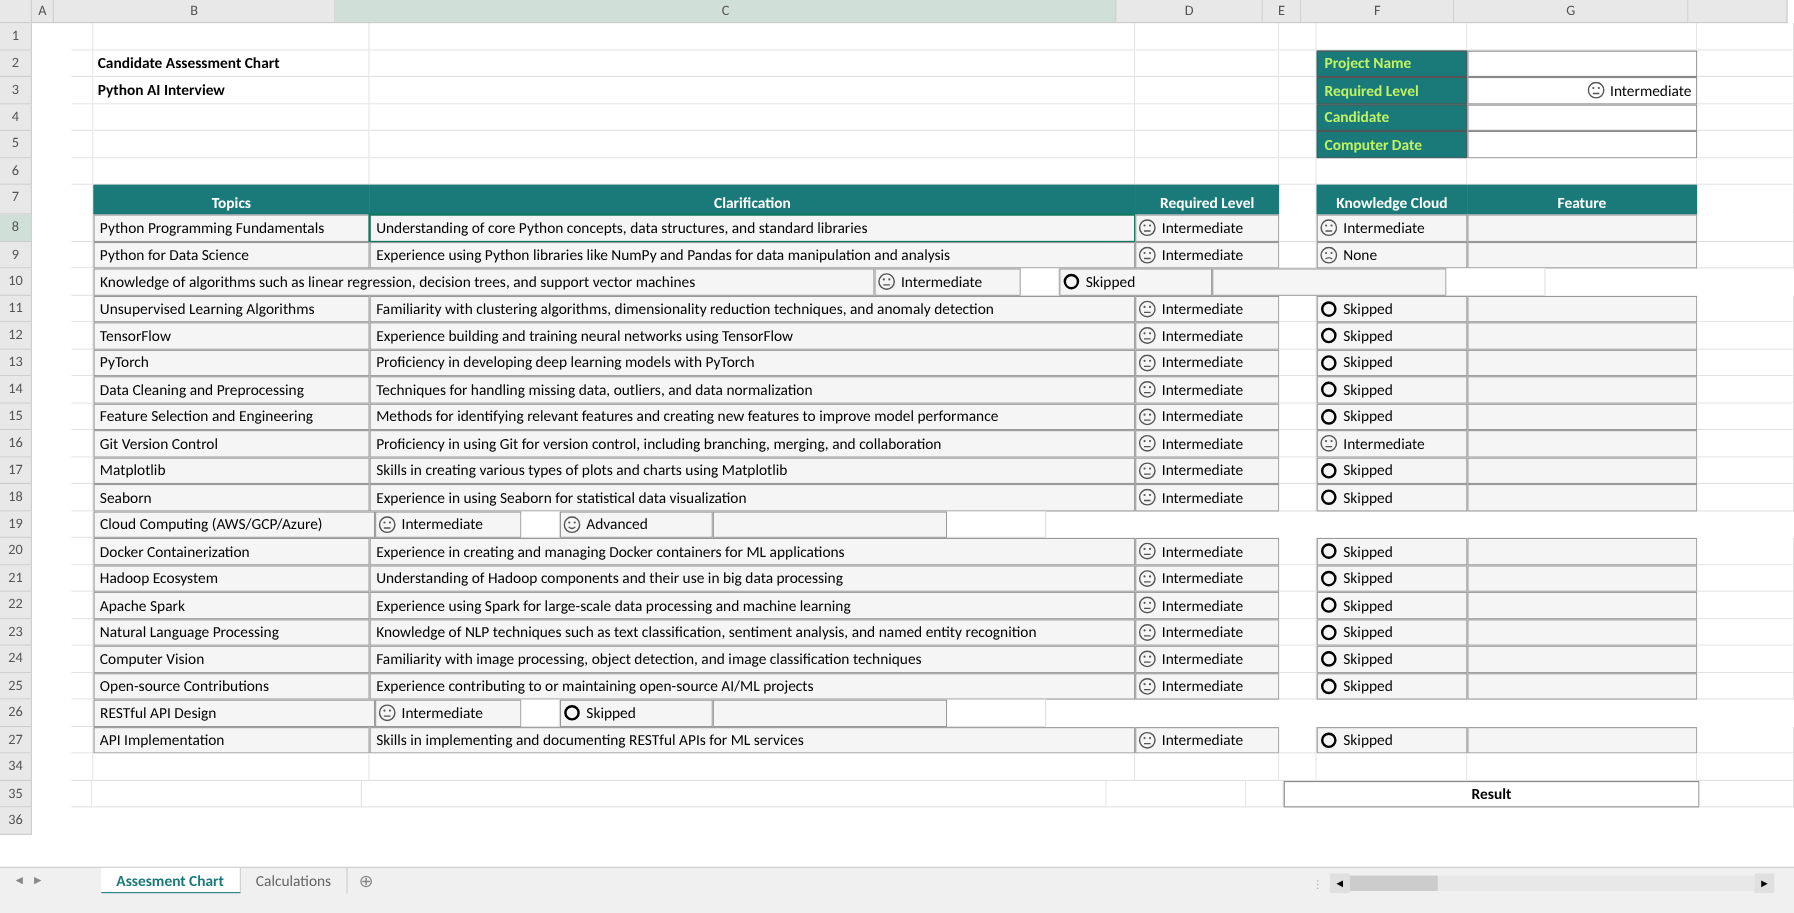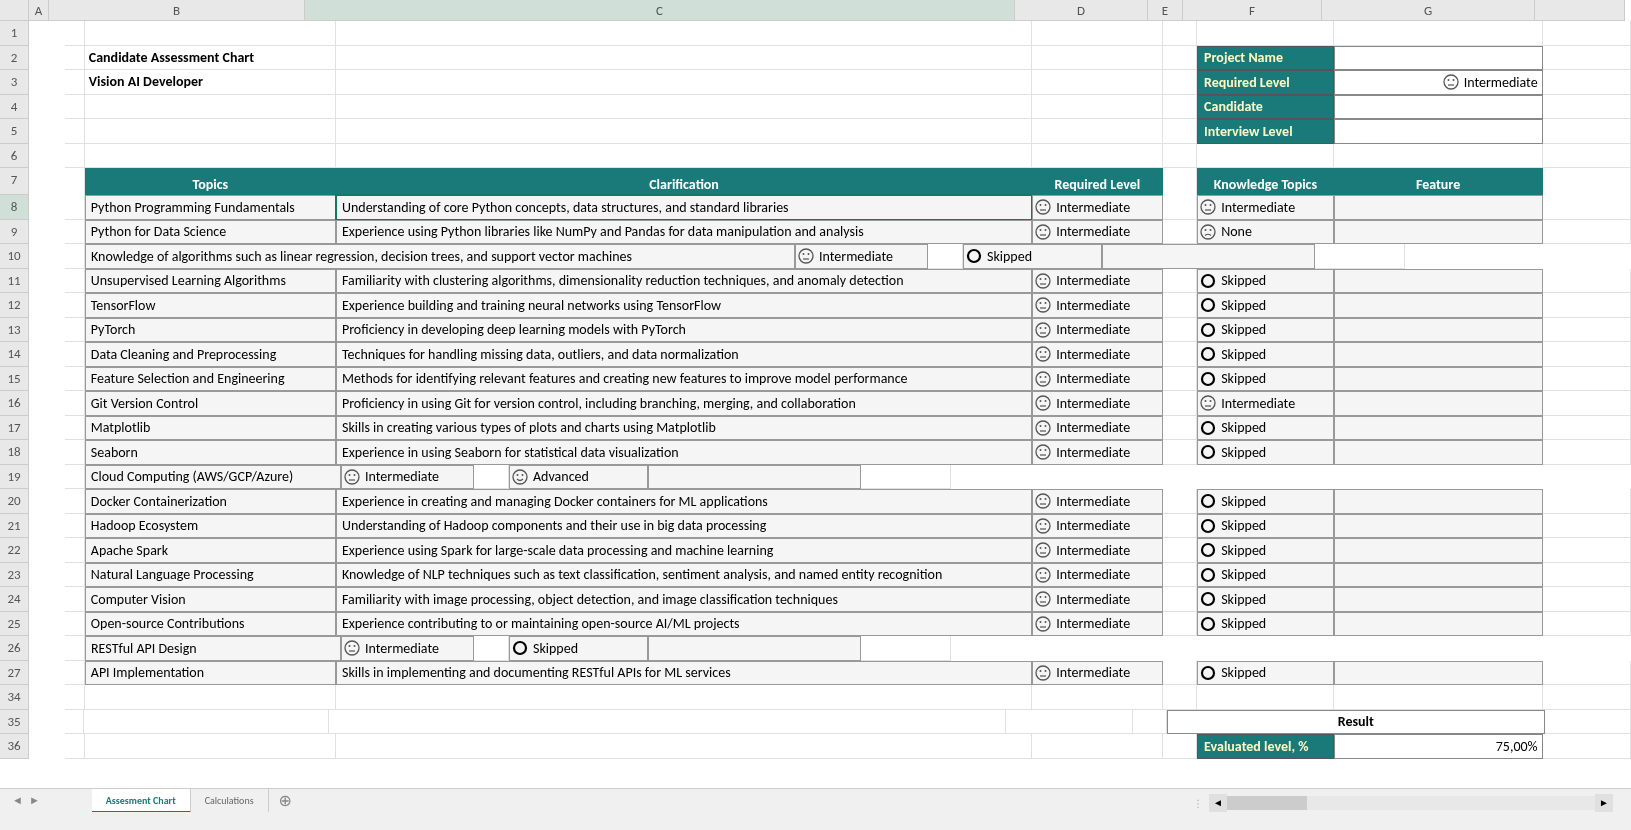--- a/index.html
+++ b/index.html
@@ -19,31 +19,31 @@
 .col-A { width: 20px; }
 .col-B { width: 256px; }
 .col-C { width: 710px; }
 .col-D { width: 133px; }
 .col-E { width: 35px; }
 .col-F { width: 139px; }
 .col-G { width: 213px; }
 .col-H { width: 90px; }
 .bold { font-weight: bold; }
 .teal-header { background: #1a7a7a !important; color: #fff; font-weight: bold; justify-content: center; border: 1px solid #1a7a7a; }
-.teal-label { background: #1a7a7a !important; color: #fef9c3; font-weight: bold; border: 1px solid #555; padding-left: 6px; }
+.teal-label { background: #1a7a7a !important; color: #bef264; font-weight: bold; border: 1px solid #555; padding-left: 6px; }
 .bordered { border: 1px solid #888 !important; }
 .data-cell { border: 1px solid #999; background: #f5f5f5; padding-left: 5px; }
 .center { justify-content: center; }
 .right { justify-content: flex-end; }
 .icon-cell { padding-left: 2px; }
 .sel-cell { outline: 2px solid #0f7b5e; outline-offset: -1px; }
 .tabs-bar { position: absolute; bottom: 18px; left: 0; right: 0; height: 24px; background: #f0f0f0; display: flex; align-items: center; border-top: 1px solid #ccc; }
 .tab-nav { display: flex; gap: 6px; padding: 0 12px; color: #888; }
 .tab-nav span { cursor: pointer; font-size: 11px; }
-.tab { padding: 0 14px; height: 24px; line-height: 24px; font-size: 10px; color: #666; border-right: 1px solid #ccc; cursor: pointer; }
+.tab { padding: 0 14px; height: 24px; line-height: 24px; font-size: 14px; color: #666; border-right: 1px solid #ccc; cursor: pointer; }
 .tab.active { background: #fff; color: #1a7a7a; font-weight: bold; border-bottom: 2px solid #1a7a7a; }
 .tab-add { padding: 0 10px; color: #888; cursor: pointer; font-size: 16px; }
 .scroll-bar { position: absolute; bottom: 18px; right: 18px; height: 18px; width: 420px; background: #f0f0f0; display: flex; align-items: center; }
 .sb-btn { width: 18px; height: 18px; background: #e0e0e0; text-align: center; font-size: 10px; line-height: 18px; cursor: pointer; }
 .sb-track { flex: 1; height: 14px; background: #e8e8e8; }
 .sb-thumb { width: 80px; height: 14px; background: #ccc; }
 .status-bar { position: absolute; bottom: 0; left: 0; right: 0; height: 18px; background: #f0f0f0; }
 svg.face { width: 16px; height: 16px; margin-right: 5px; flex-shrink: 0; }
 svg.circ { width: 16px; height: 16px; margin-right: 5px; flex-shrink: 0; }
 .row-7 .cell { height: 32px; }
@@ -113,21 +113,21 @@
           <div class="cell col-B bold">Candidate Assessment Chart</div>
           <div class="cell col-C"></div>
           <div class="cell col-D"></div>
           <div class="cell col-E"></div>
           <div class="cell col-F teal-label">Project Name</div>
           <div class="cell col-G bordered"></div>
           <div class="cell col-H"></div>
         </div>
         <div class="row ">
           <div class="cell col-A"></div>
-          <div class="cell col-B bold">Vision AI Developer</div>
+          <div class="cell col-B bold">Python AI Interview</div>
           <div class="cell col-C"></div>
           <div class="cell col-D"></div>
           <div class="cell col-E"></div>
           <div class="cell col-F teal-label">Required Level</div>
           <div class="cell col-G bordered right">
             <svg class="face" viewBox="0 0 16 16">
               <circle cx="8" cy="8" r="7" fill="none" stroke="#555" stroke-width="1.3"></circle>
               <circle cx="5.5" cy="6" r="1" fill="#555"></circle>
               <circle cx="10.5" cy="6" r="1" fill="#555"></circle>
               <line x1="5" y1="11" x2="11" y2="11" stroke="#555" stroke-width="1.2"></line>
@@ -145,41 +145,41 @@
           <div class="cell col-F teal-label">Candidate</div>
           <div class="cell col-G bordered"></div>
           <div class="cell col-H"></div>
         </div>
         <div class="row ">
           <div class="cell col-A"></div>
           <div class="cell col-B"></div>
           <div class="cell col-C"></div>
           <div class="cell col-D"></div>
           <div class="cell col-E"></div>
-          <div class="cell col-F teal-label">Interview Level</div>
+          <div class="cell col-F teal-label">Computer Date</div>
           <div class="cell col-G bordered"></div>
           <div class="cell col-H"></div>
         </div>
         <div class="row ">
           <div class="cell col-A"></div>
           <div class="cell col-B"></div>
           <div class="cell col-C"></div>
           <div class="cell col-D"></div>
           <div class="cell col-E"></div>
           <div class="cell col-F"></div>
           <div class="cell col-G"></div>
           <div class="cell col-H"></div>
         </div>
         <div class="row row-7">
           <div class="cell col-A"></div>
           <div class="cell col-B teal-header">Topics</div>
           <div class="cell col-C teal-header">Clarification</div>
           <div class="cell col-D teal-header">Required Level</div>
           <div class="cell col-E"></div>
-          <div class="cell col-F teal-header">Knowledge Topics</div>
+          <div class="cell col-F teal-header">Knowledge Cloud</div>
           <div class="cell col-G teal-header">Feature</div>
           <div class="cell col-H"></div>
         </div>
         <div class="row ">
           <div class="cell col-A"></div>
           <div class="cell col-B data-cell">Python Programming Fundamentals</div>
           <div class="cell col-C data-cell sel-cell">Understanding of core Python concepts, data structures, and standard libraries</div>
           <div class="cell col-D data-cell icon-cell">
             <svg class="face" viewBox="0 0 16 16">
               <circle cx="8" cy="8" r="7" fill="none" stroke="#555" stroke-width="1.3"></circle>
@@ -655,30 +655,20 @@
           <div class="cell col-G"></div>
           <div class="cell col-H"></div>
         </div>
         <div class="row ">
           <div class="cell col-A"></div>
           <div class="cell col-B"></div>
           <div class="cell col-C"></div>
           <div class="cell col-D"></div>
           <div class="cell col-E"></div>
           <div class="cell bordered bold center" style="width: 396px;">Result</div>
-          <div class="cell col-H"></div>
-        </div>
-        <div class="row ">
-          <div class="cell col-A"></div>
-          <div class="cell col-B"></div>
-          <div class="cell col-C"></div>
-          <div class="cell col-D"></div>
-          <div class="cell col-E"></div>
-          <div class="cell col-F teal-label">Evaluated level, %</div>
-          <div class="cell col-G bordered right">75,00%</div>
           <div class="cell col-H"></div>
         </div>
       </div>
   </div>
 
   <div class="tabs-bar">
     <div class="tab-nav">
       <span>◄</span>
       <span>►</span>
     </div>

